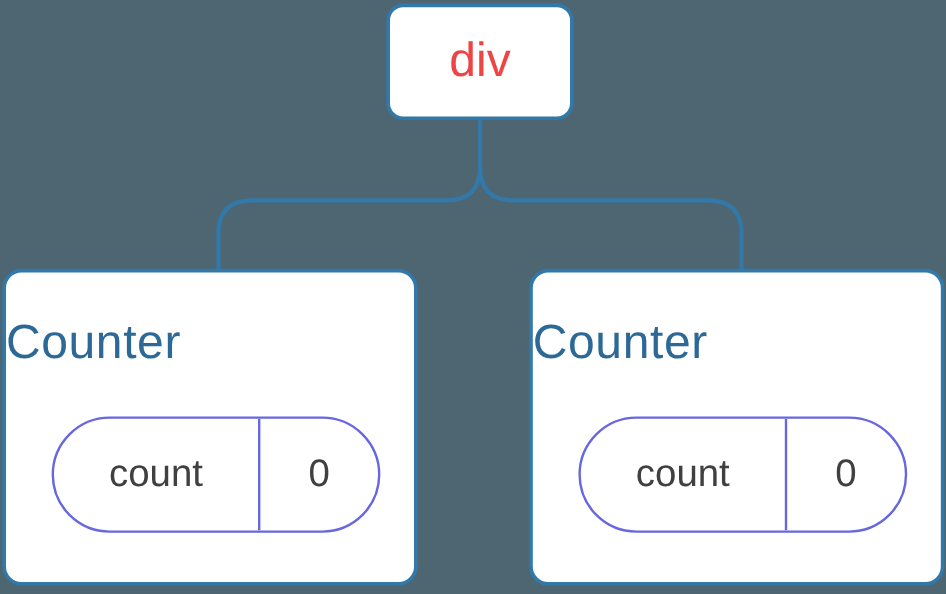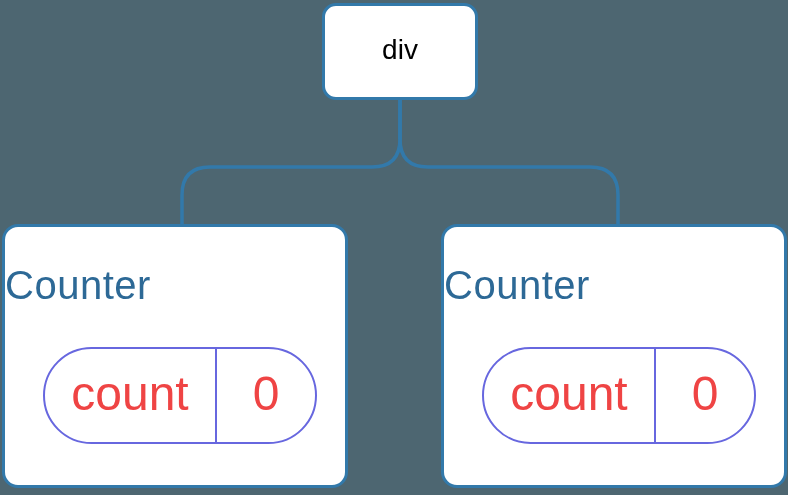--- a/index.html
+++ b/index.html
@@ -26,22 +26,22 @@
     height: 97px;
     box-sizing: border-box;
     background: #ffffff;
     border: 3px solid #3279aa;
     border-radius: 14px;
     display: flex;
     align-items: center;
     justify-content: center;
   }
   .root-node .root-label {
-    font-size: 28px;
-    color: #000000;
+    font-size: 40px;
+    color: #ef4444;
     line-height: 1;
     padding-bottom: 4px;
   }
 
   
   .connector {
     position: absolute;
     left: 0;
     top: 0;
     pointer-events: none;
@@ -98,22 +98,22 @@
     justify-content: center;
   }
   .pill-value-cell {
     width: 98px;
     border-left: 2px solid #6767df;
     display: flex;
     align-items: center;
     justify-content: center;
   }
   .pill-text {
-    font-size: 48px;
-    color: #ef4444;
+    font-size: 32px;
+    color: #404040;
     line-height: 1;
     padding-bottom: 4px;
   }
 </style>
 </head>
 <body>
 
 <div class="stage">
 
   <div class="root-node">

